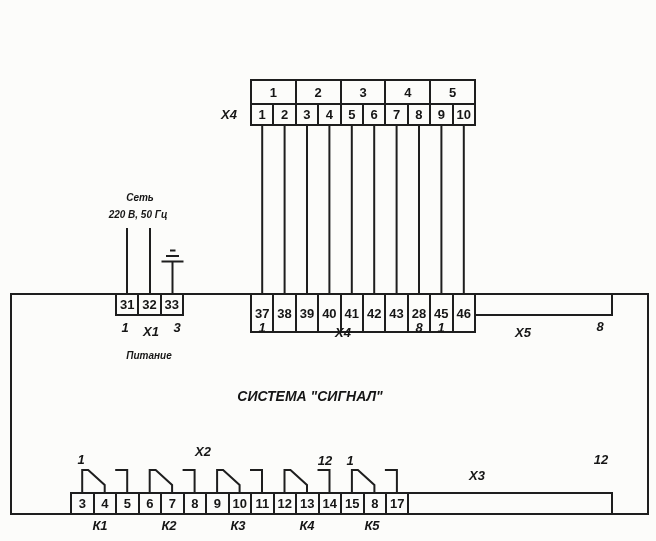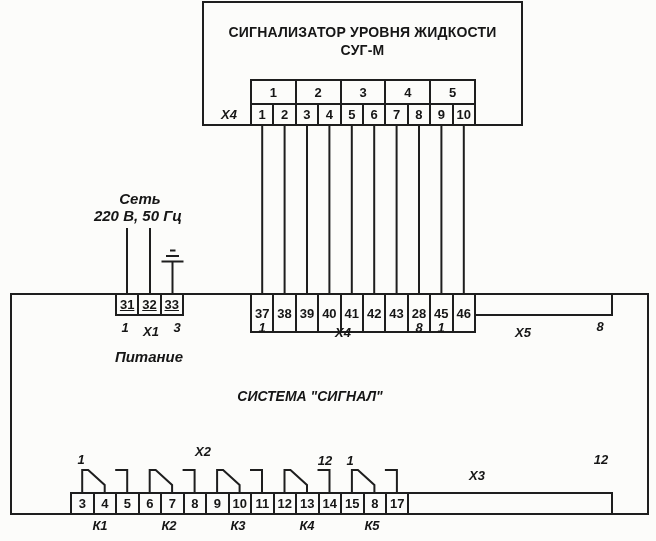--- a/index.html
+++ b/index.html
@@ -15,31 +15,31 @@
   .title{position:absolute;left:0;right:0;text-align:center;font-weight:700;font-size:14px;letter-spacing:.2px;white-space:nowrap;}
   .row{position:absolute;display:flex;}
   .cell{
     box-sizing:border-box;flex:none;border:2px solid #1e1e1e;background:#fcfcfa;
     display:flex;align-items:center;justify-content:center;
     font-weight:700;font-size:13px;line-height:1;
   }
   .cell + .cell{margin-left:-2px;}
   #group-row{left:250px;top:79px;}    #group-row .cell{width:46.8px;height:26px;}
   #toppin-row{left:250px;top:103px;}  #toppin-row .cell{width:24.4px;height:23px;}
-  #x1-row{left:115px;top:293px;}      #x1-row .cell{width:24.3px;height:23px;text-decoration:underline;}
+  #x1-row{left:115px;top:293px;}      #x1-row .cell{width:24.3px;height:23px;}
   #x4b-row{left:250px;top:293px;}     #x4b-row .cell{width:24.4px;height:40px;}
   #relay-row{left:70px;top:492px;}    #relay-row .cell{width:24.5px;height:23px;}
   .long-box{position:absolute;box-sizing:border-box;border:2px solid #1e1e1e;background:#fcfcfa;}
   #x5-box{left:474px;top:293px;width:139px;height:23px;}
   #x3-box{left:407px;top:492px;width:206px;height:23px;}
   .lbl{
     position:absolute;transform:translate(-50%,-50%);
     font-weight:700;font-size:13px;line-height:1;white-space:nowrap;font-style:italic;
   }
-  .cap{font-size:15px;}
+  .cap{font-size:10px;}
   .big{font-size:14px;}
 </style>
 </head>
 <body>
 
 <div class="stage">
 
   <svg width="656" height="541" viewBox="0 0 656 541">
     <g stroke="#1e1e1e" stroke-width="2" fill="none">
       <path d="M262.2 125 V294"></path>
@@ -79,24 +79,20 @@
         <path d="M284.5 492 L284.5 470 L290.5 470 L307.0 485 L307.0 492"></path>
         <path d="M317.5 470 L329.5 470 L329.5 492"></path>
       </g>
       <g>
         <path d="M351.9 492 L351.9 470 L357.9 470 L374.4 485 L374.4 492"></path>
         <path d="M384.9 470 L396.9 470 L396.9 492"></path>
       </g>
     </g>
   </svg>
 
-  <div id="device-box" class="box">
-    <div class="title" style="top:21px">СИГНАЛИЗАТОР УРОВНЯ ЖИДКОСТИ</div>
-    <div class="title" style="top:39px">СУГ-М</div>
-  </div>
 
   <div class="lbl" style="left:229px;top:114px">Х4</div>
 
   <div id="group-row" class="row">
 
   <div class="cell">
         <span>1</span>
       </div>
       <div class="cell">
         <span>2</span>

